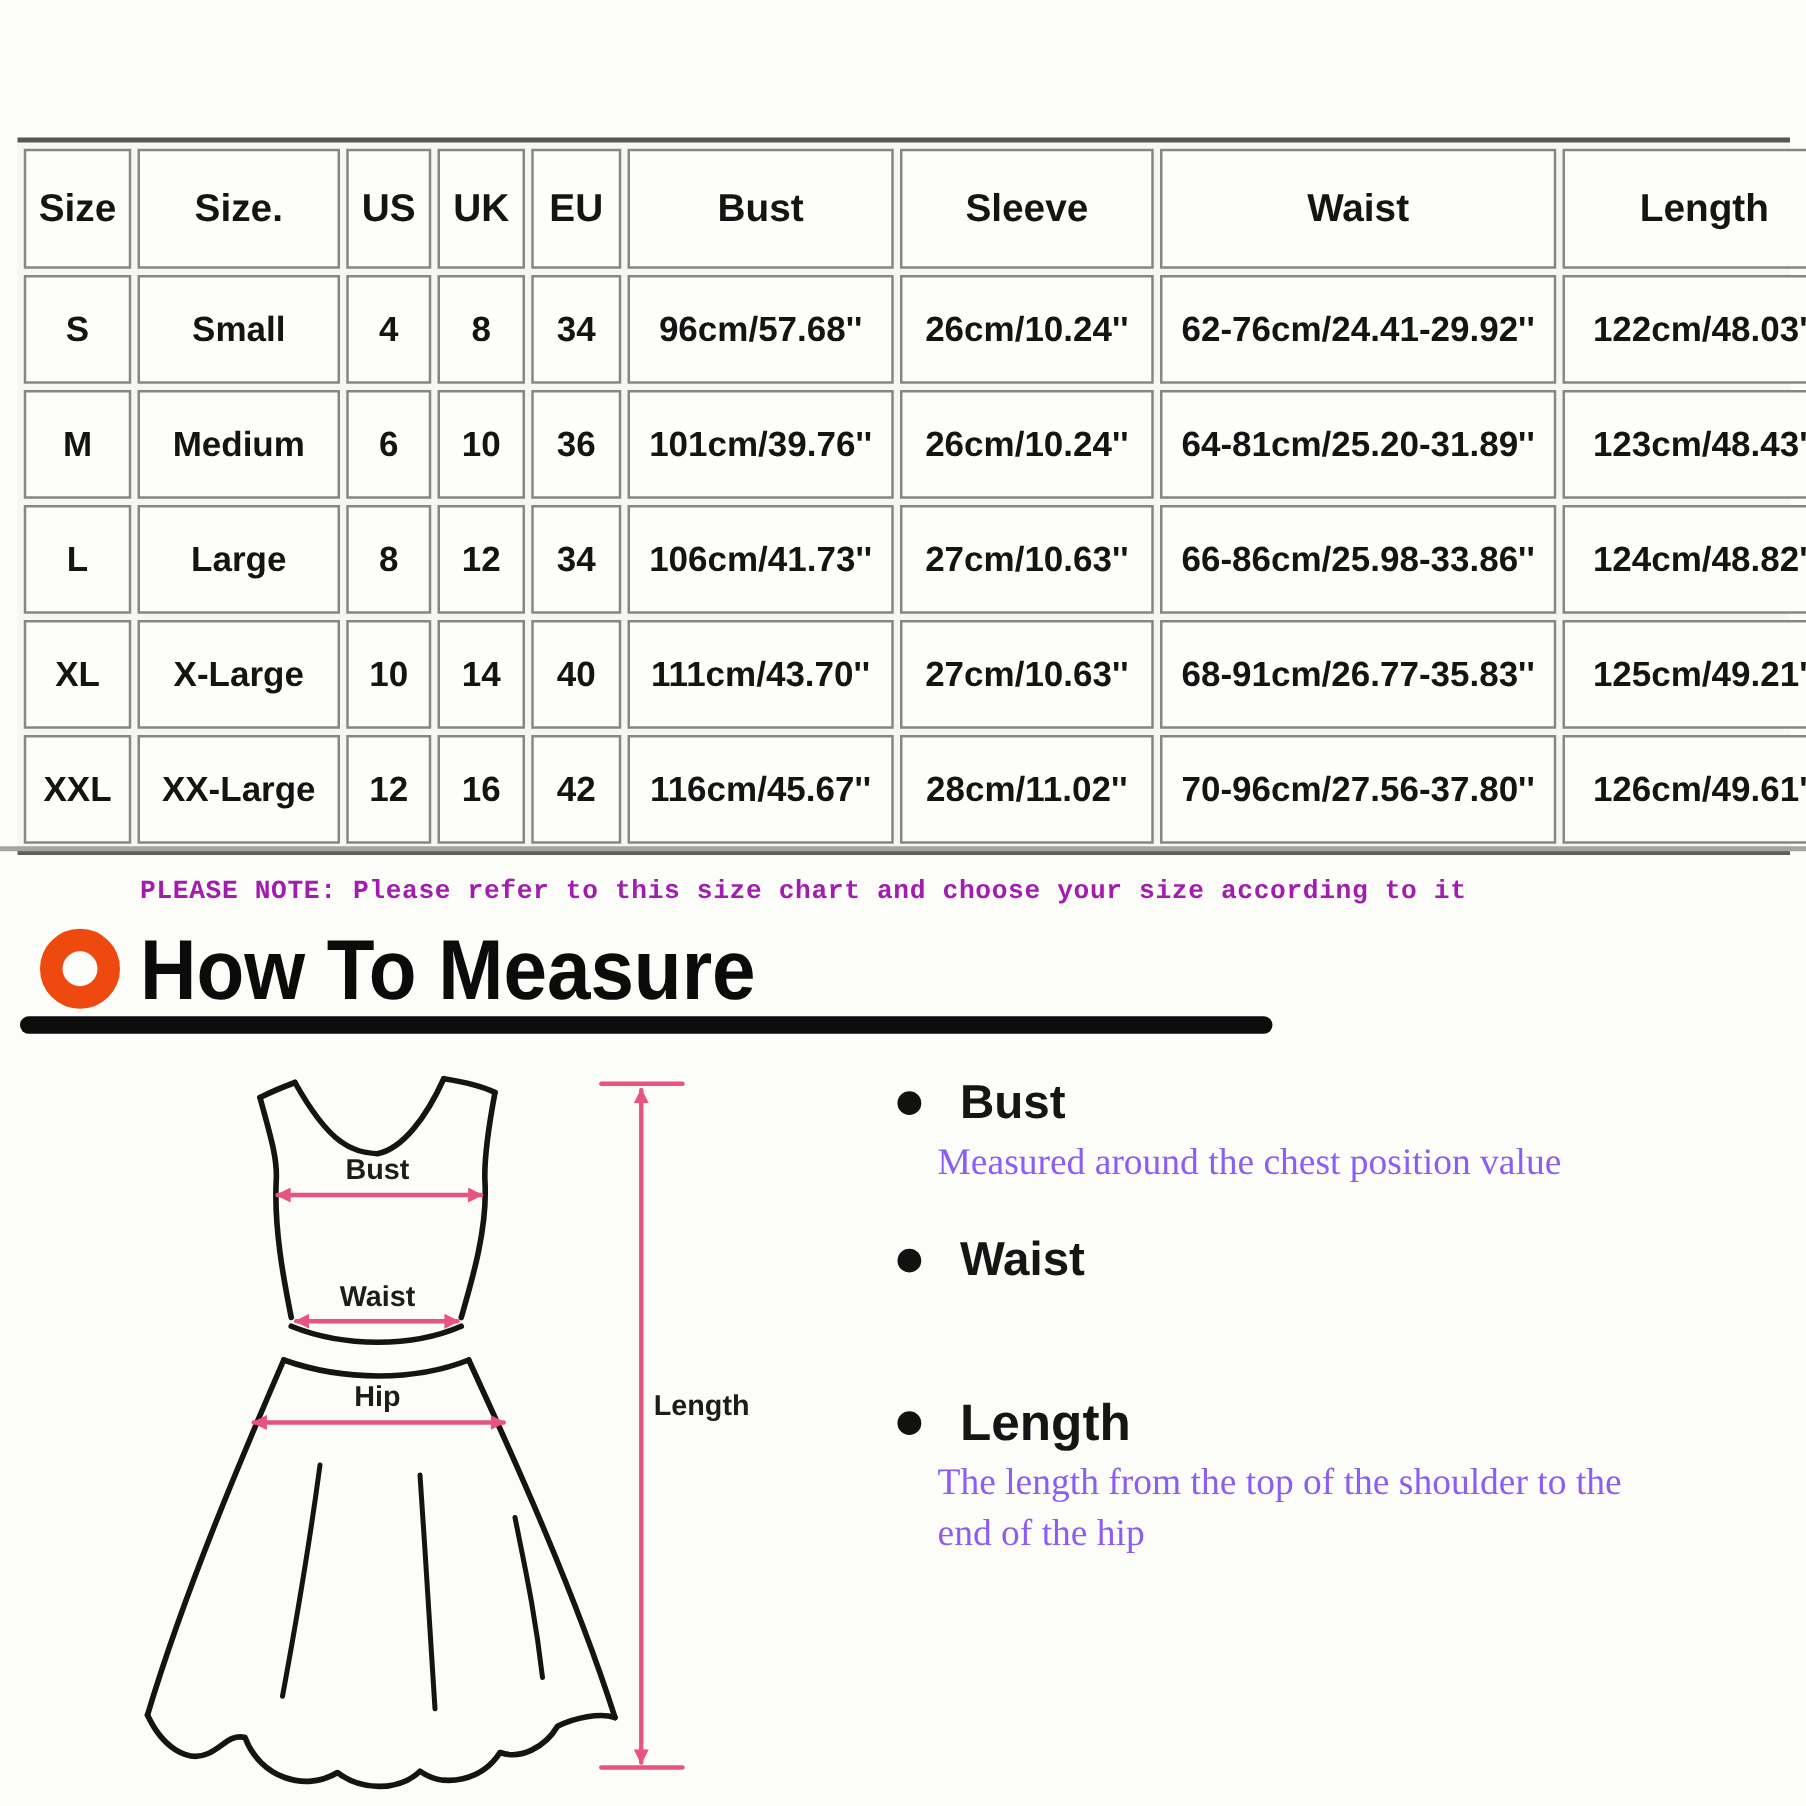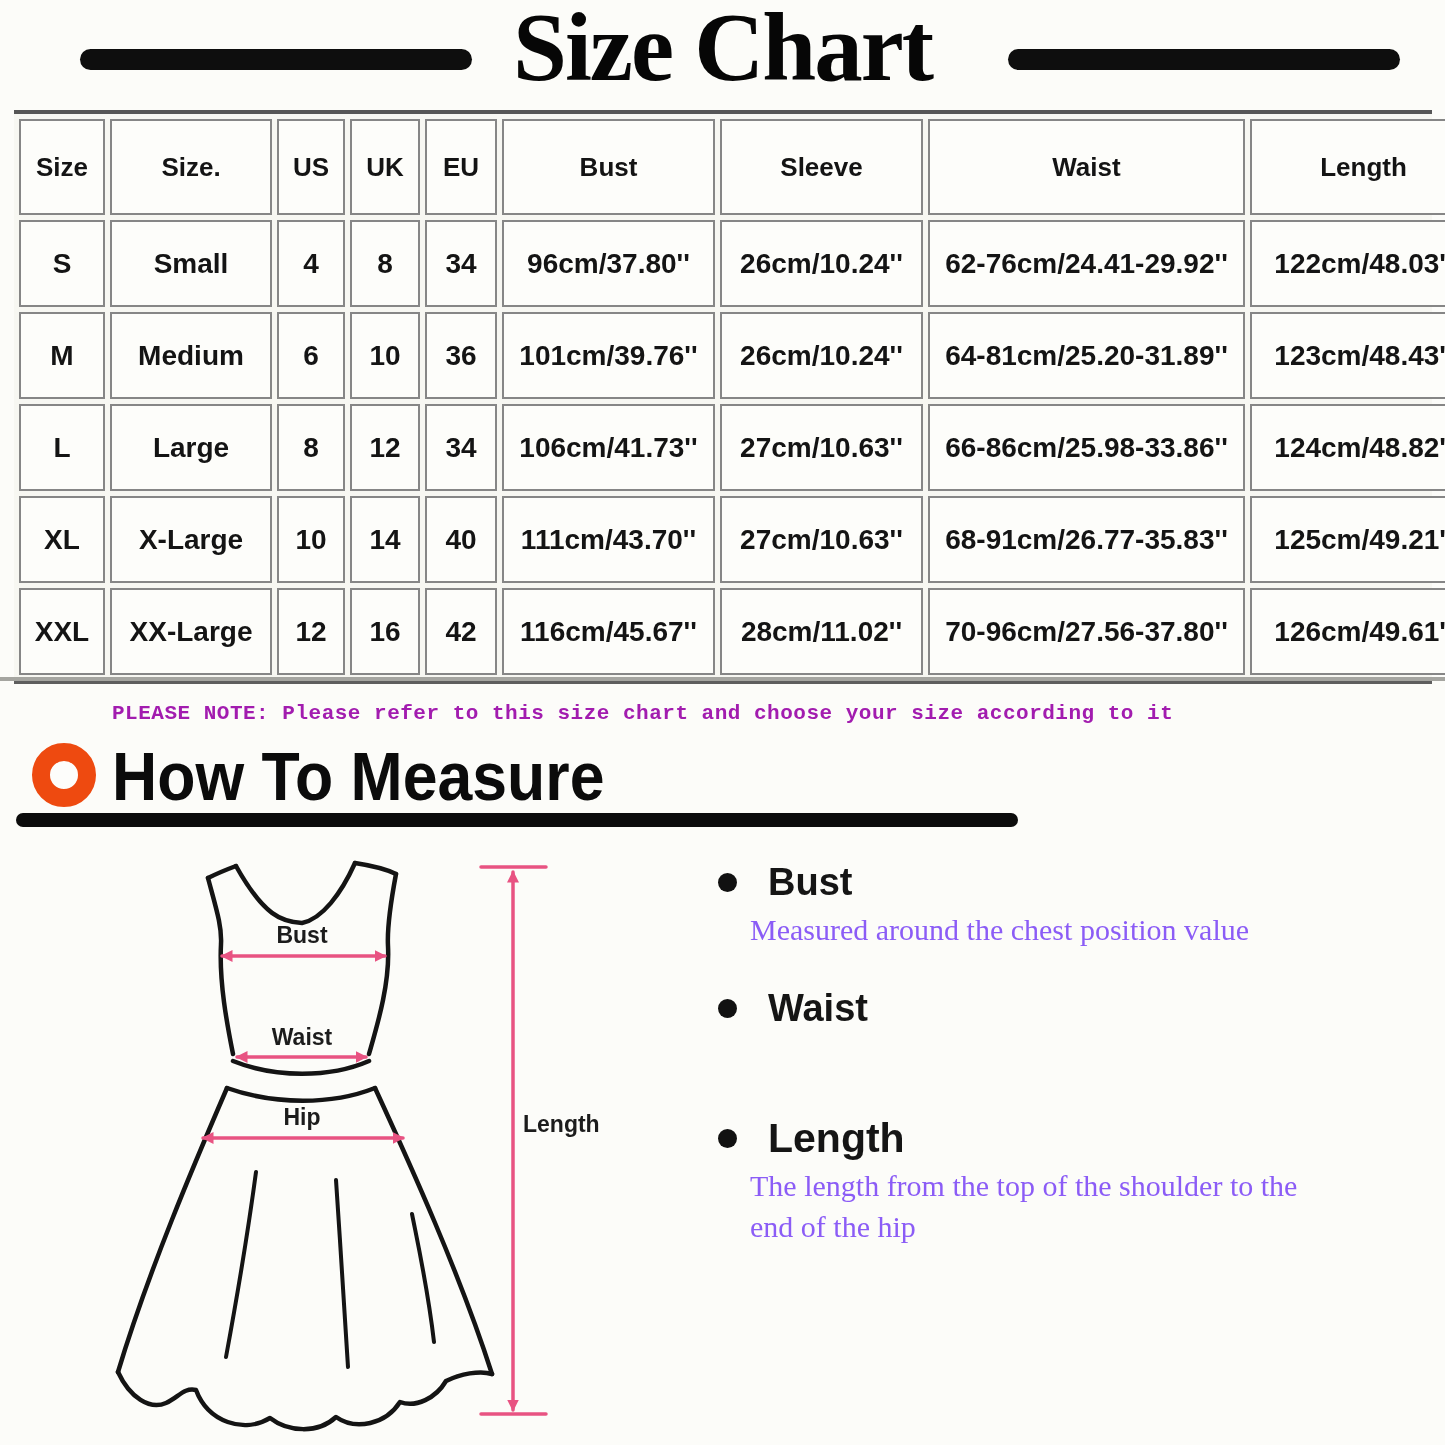--- a/index.html
+++ b/index.html
@@ -28,21 +28,21 @@
   }
   table.size-table{
     width:100%;table-layout:fixed;
     border-collapse:separate;border-spacing:5px 5px;
   }
   table.size-table th,table.size-table td{
     box-sizing:border-box;border:2px solid #868686;background:#fdfdfa;
     text-align:center;vertical-align:middle;padding:0 2px;
     font-weight:700;color:#141414;overflow:hidden;
   }
-  table.size-table th{height:96px;font-size:26px;}
+  table.size-table th{height:96px;font-size:31px;}
   table.size-table td{height:87px;font-size:28px;}
   
   .separator{position:absolute;left:0;top:677px;width:1445px;height:4px;background:#a5a5a0;}
   .note-text{
     position:absolute;left:112px;top:702px;
     font-family:"Liberation Mono","DejaVu Sans Mono",monospace;
     font-size:21px;font-weight:700;color:#a21caf;white-space:nowrap;letter-spacing:0.5px;
   }
   
   .ring-icon{
@@ -73,25 +73,20 @@
   .m-desc{margin-left:50px;margin-top:5px;color:#8b5cf6;}
   .m-desc.serif{font-family:"Liberation Serif","DejaVu Serif",serif;font-size:30px;line-height:41px;}
   .m-desc.mono{font-family:"Liberation Mono","DejaVu Sans Mono",monospace;font-size:23px;line-height:32px;}
   .m-item.length .m-desc{max-width:590px;}
 </style>
 </head>
 <body>
 
 <div class="page">
 
-  <div class="title-wrap">
-    <div class="title-bar left"></div>
-    <div class="page-title">Size Chart</div>
-    <div class="title-bar right"></div>
-  </div>
 
   <div class="table-wrap">
     <table class="size-table">
       <colgroup>
         <col style="width:86px">
           <col style="width:162px">
           <col style="width:68px">
         <col style="width:70px">
           <col style="width:72px">
           <col style="width:213px">
@@ -112,21 +107,21 @@
             <th>Length</th>
           </tr>
         </thead>
         <tbody>
           <tr>
             <td>S</td>
             <td>Small</td>
             <td>4</td>
             <td>8</td>
             <td>34</td>
-            <td>96cm/37.80''</td>
+            <td>96cm/57.68''</td>
             <td>26cm/10.24''</td>
             <td>62-76cm/24.41-29.92''</td>
             <td>122cm/48.03''</td>
           </tr>
           <tr>
             <td>M</td>
             <td>Medium</td>
             <td>6</td>
             <td>10</td>
             <td>36</td>

